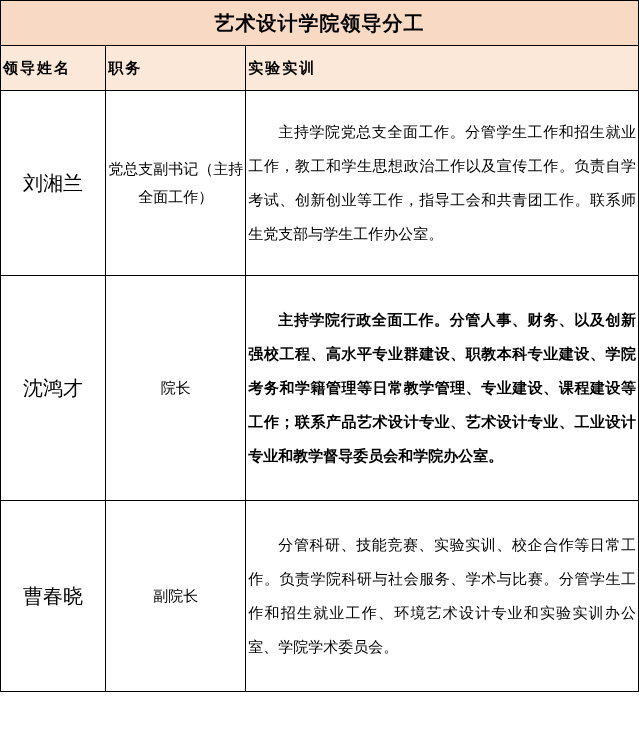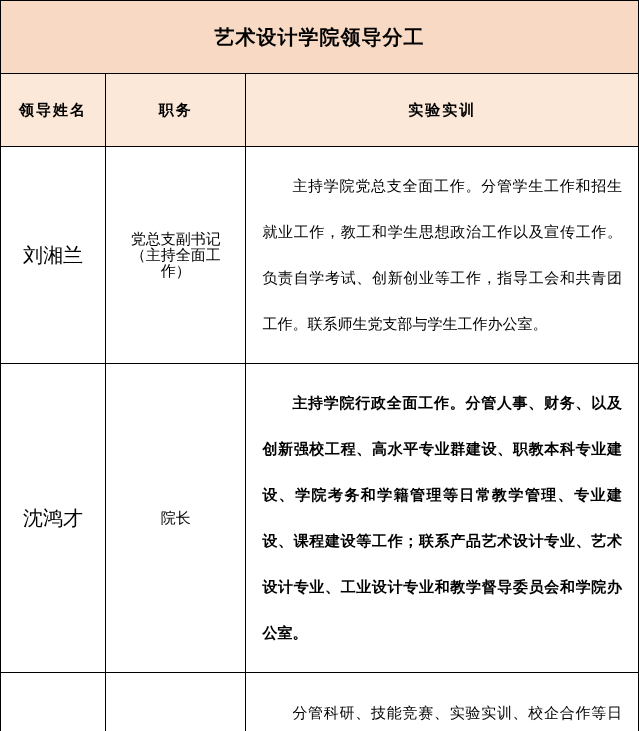--- a/index.html
+++ b/index.html
@@ -22,60 +22,59 @@
   }
   table.leader-table {
     border-collapse: collapse;
     table-layout: fixed;
     width: 639px;
     border: 1px solid #000000;
   }
   table.leader-table td {
     border: 1px solid #000000;
     vertical-align: middle;
-    padding: 16px;
+    padding: 2px;
   }
   .title-cell {
     background: #f7d9c4;
     text-align: center;
     font-size: 20px;
     font-weight: bold;
     letter-spacing: 1px;
     height: 40px;
     line-height: 40px;
     color: #000;
   }
   .header-cell {
     background: #fbe8d8;
-    text-align: center;
     font-size: 15px;
     font-weight: bold;
     letter-spacing: 2px;
     height: 40px;
     line-height: 40px;
   }
   .col-name { width: 105px; }
   .col-post { width: 140px; }
   .col-duty { width: 392px; }
 
   .name-cell {
     text-align: center;
     font-size: 20px;
     line-height: 26px;
     padding: 6px 4px;
   }
   .post-cell {
     text-align: center;
     font-size: 15px;
-    line-height: 16px;
+    line-height: 28px;
     padding: 6px 8px;
   }
   .duty-cell {
     font-size: 15px;
-    line-height: 46px;
+    line-height: 34px;
     padding: 10px 14px 10px 16px;
     text-align: justify;
     text-justify: inter-ideograph;
     text-indent: 30px;
   }
   .row-1 .duty-cell { height: 180px; }
   .row-2 .duty-cell { height: 220px; font-weight: bold; }
   .row-3 .duty-cell { height: 186px; }
 
   .name-cell, .post-cell, .duty-cell {

